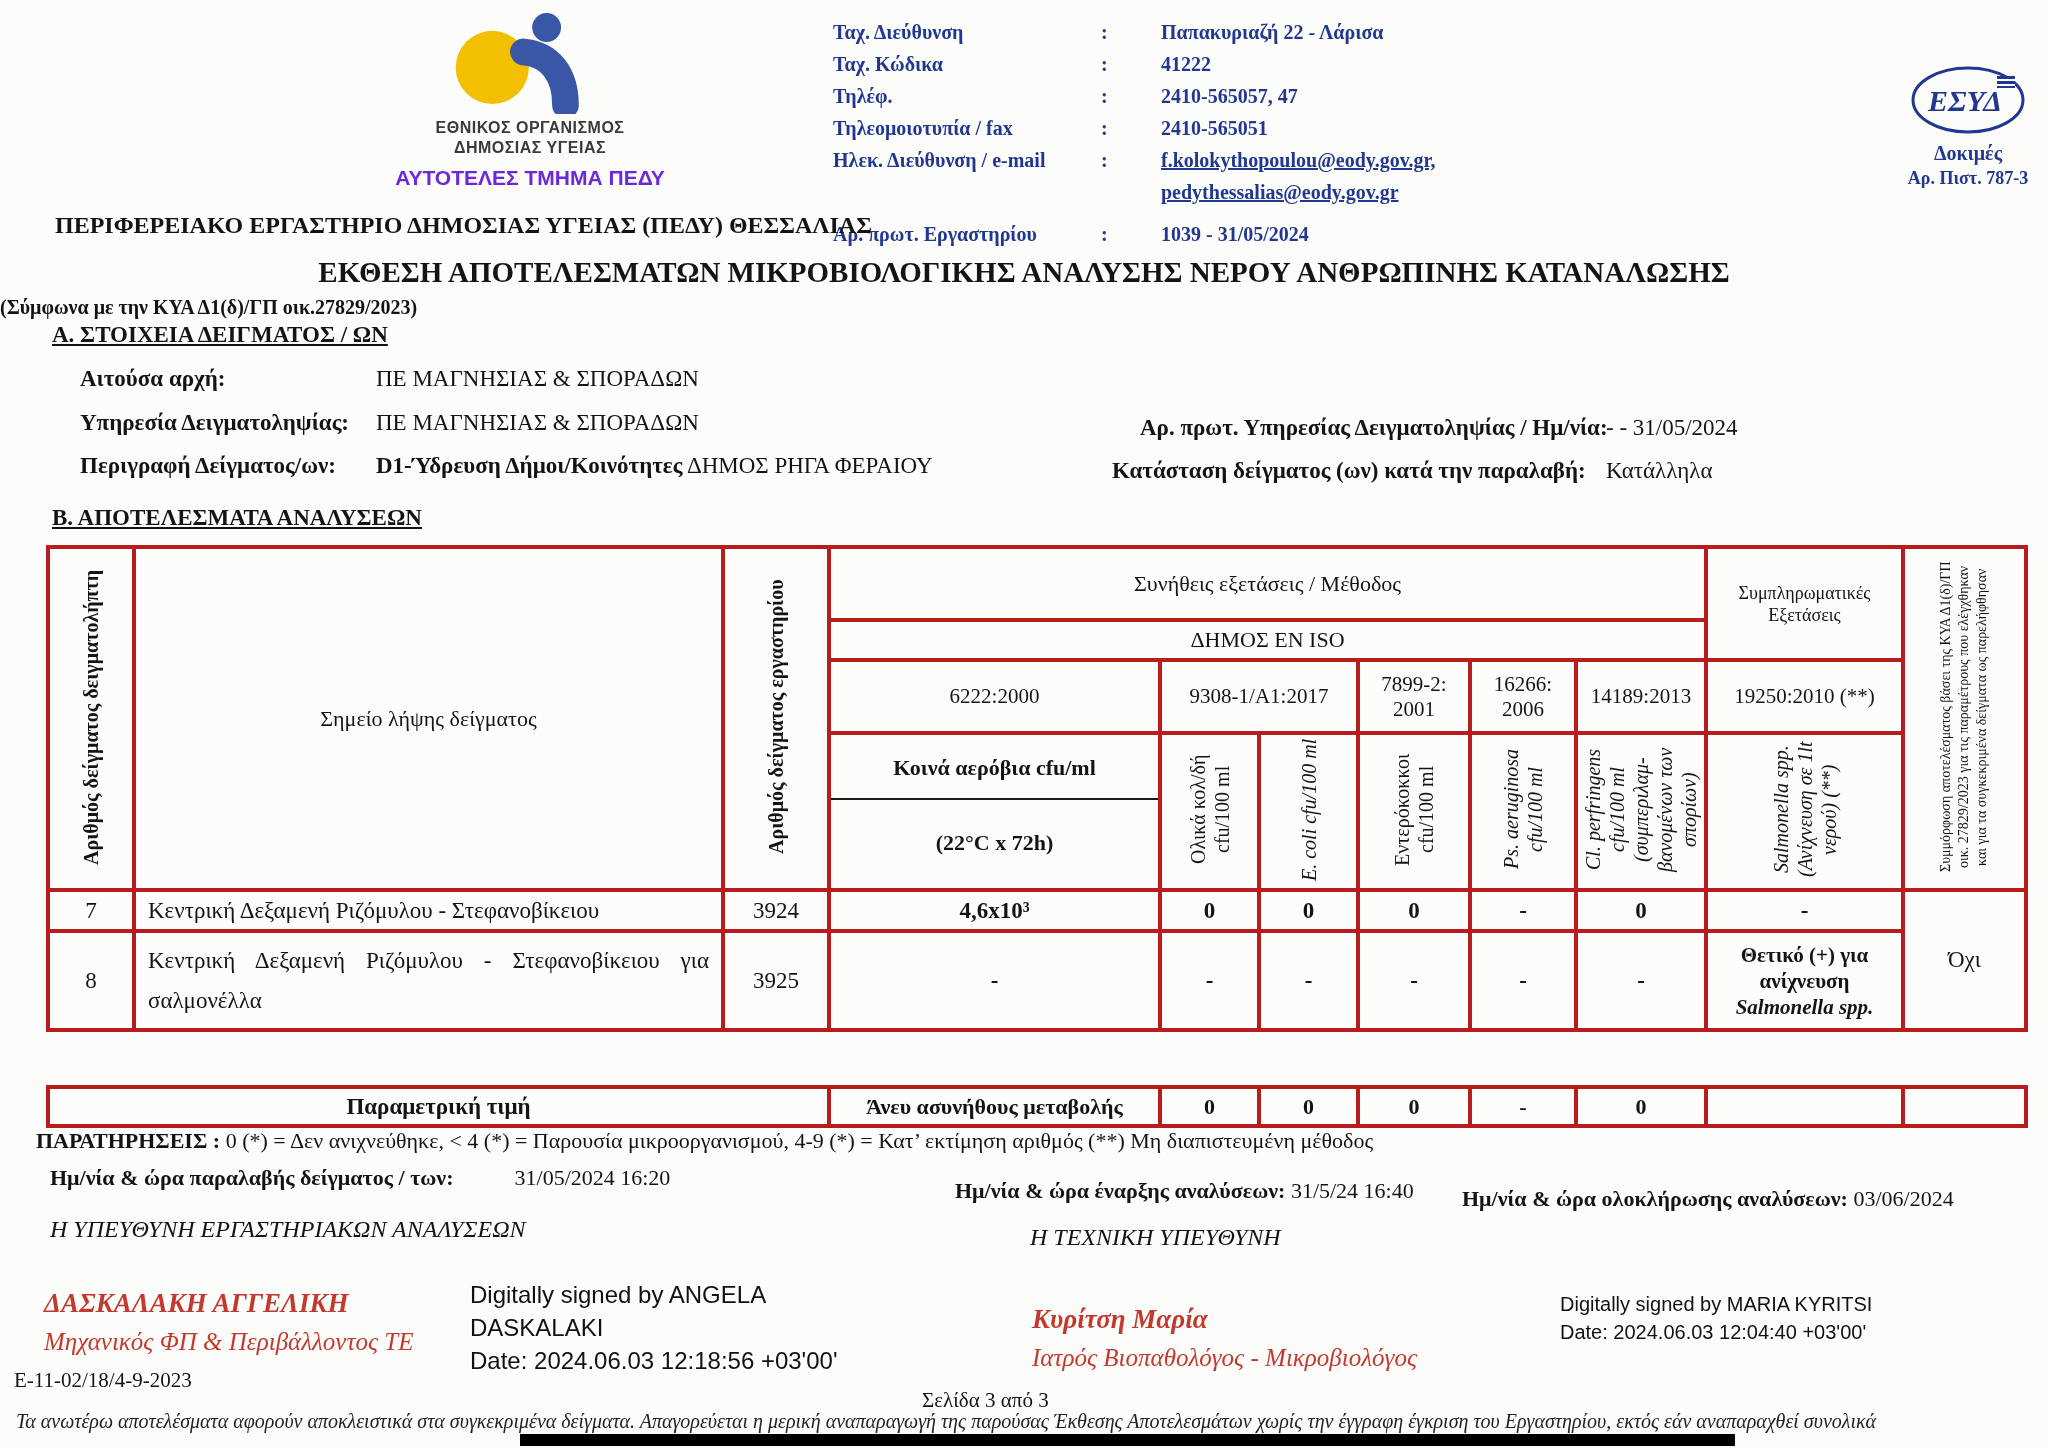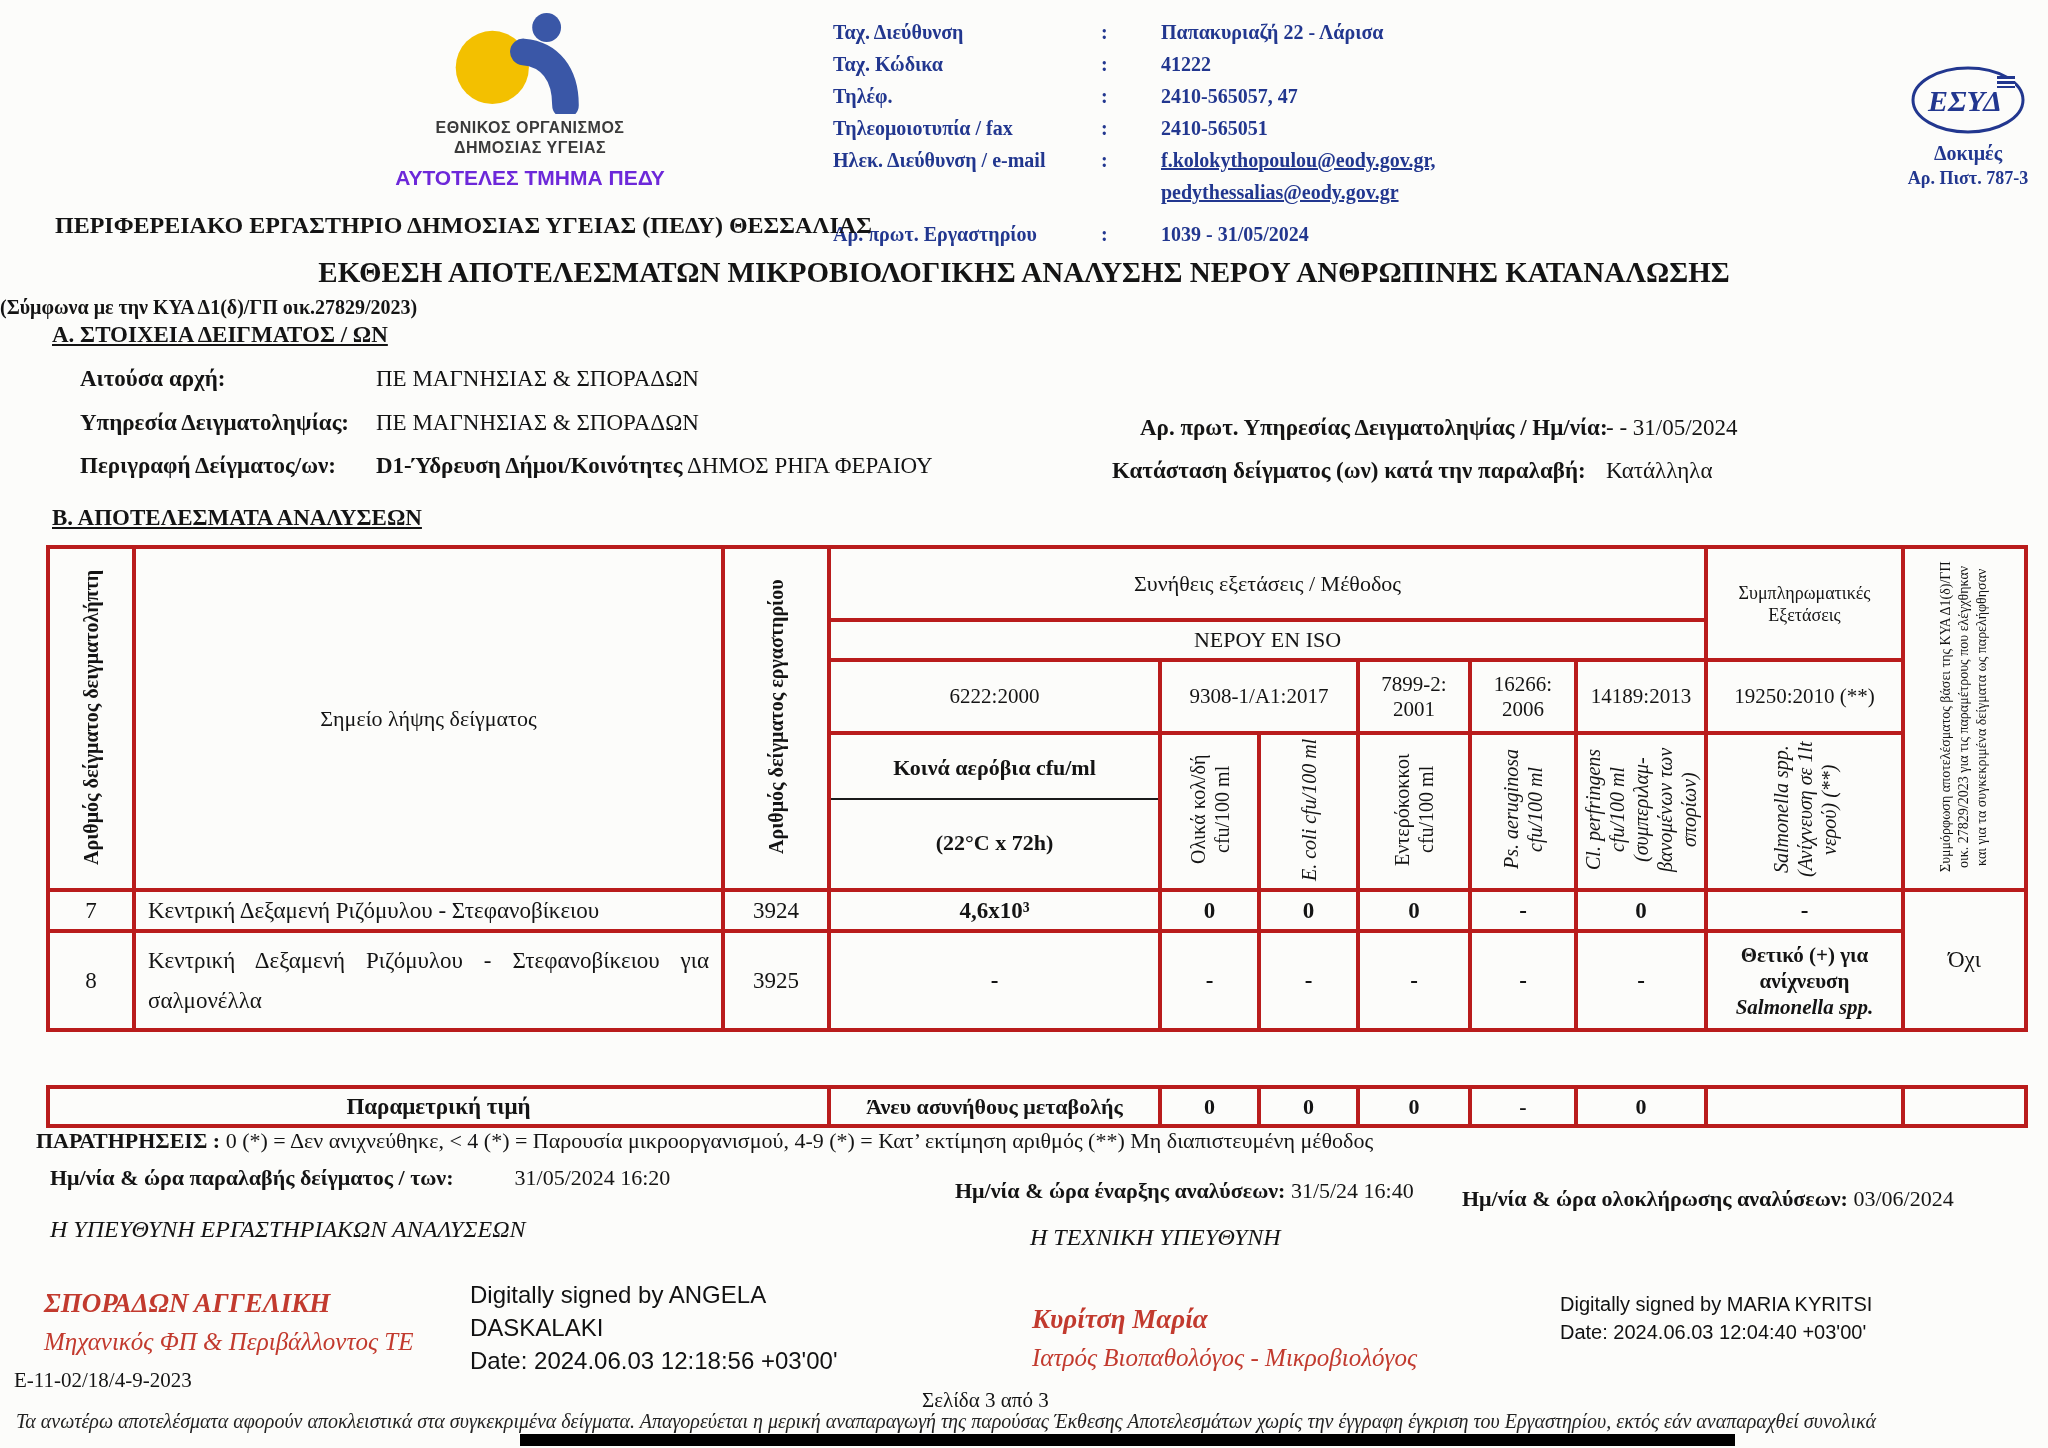--- a/index.html
+++ b/index.html
@@ -192,21 +192,21 @@
     <tbody>
         <tr style="height:73px;">
       <th rowspan="4"><div class="vtext vh-head">Αριθμός δείγματος δειγματολήπτη</div></th>
       <th rowspan="4" class="hd">Σημείο λήψης δείγματος</th>
       <th rowspan="4"><div class="vtext vh-head">Αριθμός δείγματος εργαστηρίου</div></th>
       <th colspan="6" class="hd">Συνήθεις εξετάσεις / Μέθοδος</th>
       <th rowspan="2" class="supp">Συμπληρωματικές Εξετάσεις</th>
       <th rowspan="4"><div class="vtext vh-comp">Συμμόρφωση αποτελέσματος βάσει της ΚΥΑ Δ1(δ)/ΓΠ οικ. 27829/2023 για τις παραμέτρους που ελέγχθηκαν και για τα συγκεκριμένα δείγματα ως παρελήφθησαν</div></th>
     </tr>
     <tr style="height:40px;">
-      <th colspan="6" class="hd">ΝΕΡΟΥ EN ISO</th>
+      <th colspan="6" class="hd">ΔΗΜΟΣ EN ISO</th>
     </tr>
     <tr style="height:73px;">
       <th class="std">6222:2000</th>
       <th colspan="2" class="std">9308-1/A1:2017</th>
       <th class="std">7899-2: 2001</th>
       <th class="std">16266: 2006</th>
       <th class="std">14189:2013</th>
       <th class="std">19250:2010 (**)</th>
     </tr>
     <tr style="height:155px;">
@@ -295,21 +295,21 @@
   </div>
   <div class="abs date-line" style="left:1462px; top:1186px;">
     <span class="dl">Ημ/νία &amp; ώρα ολοκλήρωσης αναλύσεων:</span>
     <span>03/06/2024</span>
   </div>
 
   <div class="abs sig-title" style="left:50px; top:1216px;">Η ΥΠΕΥΘΥΝΗ ΕΡΓΑΣΤΗΡΙΑΚΩΝ ΑΝΑΛΥΣΕΩΝ</div>
   <div class="abs sig-title" style="left:1030px; top:1224px;">Η ΤΕΧΝΙΚΗ ΥΠΕΥΘΥΝΗ</div>
 
   <div class="abs red-sig" style="left:44px; top:1282px;">
-    <div class="red-name">ΣΠΟΡΑΔΩΝ ΑΓΓΕΛΙΚΗ</div>
+    <div class="red-name">ΔΑΣΚΑΛΑΚΗ ΑΓΓΕΛΙΚΗ</div>
     <div class="red-role">Μηχανικός ΦΠ &amp; Περιβάλλοντος ΤΕ</div>
   </div>
   <div class="abs digital digital-l" style="left:470px; top:1278px; width:520px;">
     <div class="w">Digitally signed by ANGELA DASKALAKI</div>
     <div>Date: 2024.06.03 12:18:56 +03'00'</div>
   </div>
 
   <div class="abs red-sig" style="left:1032px; top:1298px;">
     <div class="red-name">Κυρίτση Μαρία</div>
     <div class="red-role">Ιατρός Βιοπαθολόγος - Μικροβιολόγος</div>

